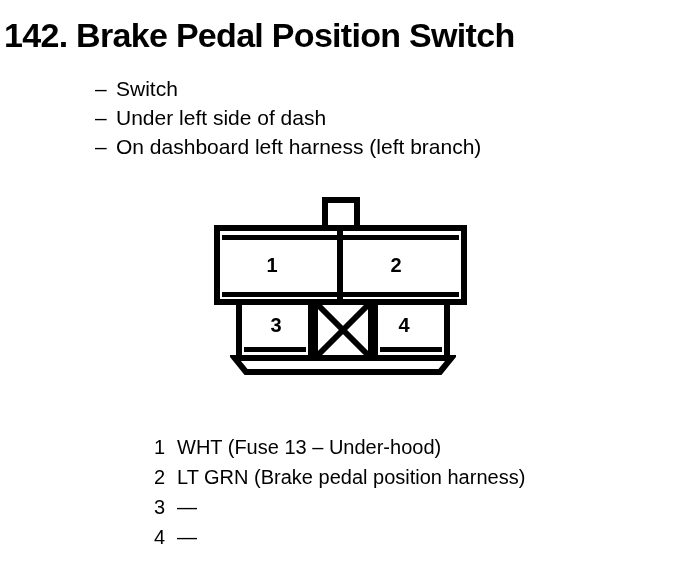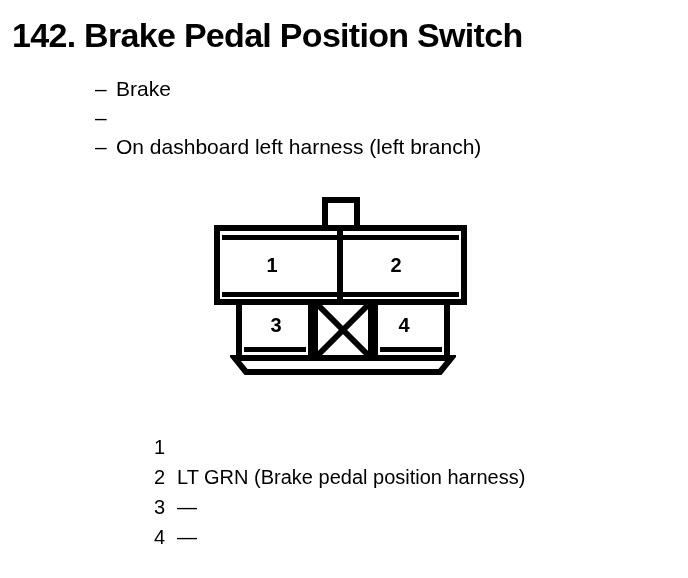--- a/index.html
+++ b/index.html
@@ -14,21 +14,21 @@
     position: relative;
     overflow: hidden;
     font-family: "Liberation Sans", sans-serif;
     color: #000000;
     -webkit-font-smoothing: none;
   }
 
   
   .page-title {
     position: absolute;
-    left: 12px;
+    left: 4px;
     top: 18px;
     font-size: 34px;
     font-weight: bold;
     letter-spacing: -0.7px;
     white-space: nowrap;
     line-height: 1;
   }
 
   
   .bullet-list {
@@ -188,25 +188,26 @@
 </style>
 </head>
 <body>
 
 <div class="page-title">142. Brake Pedal Position Switch</div>
 
 <div class="bullet-list">
 
   <div class="bullet-row">
     <span class="bullet-mark">–</span>
-    <span>Brake</span>
+    <span>Switch</span>
   </div>
 
   <div class="bullet-row">
     <span class="bullet-mark">–</span>
+    <span>Under left side of dash</span>
   </div>
 
   <div class="bullet-row">
     <span class="bullet-mark">–</span>
     <span>On dashboard left harness (left branch)</span>
   </div>
 
 </div>
 
 <div class="connector">
@@ -242,20 +243,21 @@
       <path d="M 3 1 L 223 1 L 210 17 L 16 17 Z" fill="none" stroke="#000" stroke-width="6" stroke-linejoin="miter"></path>
     </svg>
   </div>
 
 </div>
 
 <div class="pin-legend">
 
   <div class="pin-row">
     <span class="pin-num">1</span>
+    <span>WHT (Fuse 13 – Under-hood)</span>
   </div>
 
   <div class="pin-row">
     <span class="pin-num">2</span>
     <span>LT GRN (Brake pedal position harness)</span>
   </div>
 
   <div class="pin-row">
     <span class="pin-num">3</span>
     <span>—</span>

